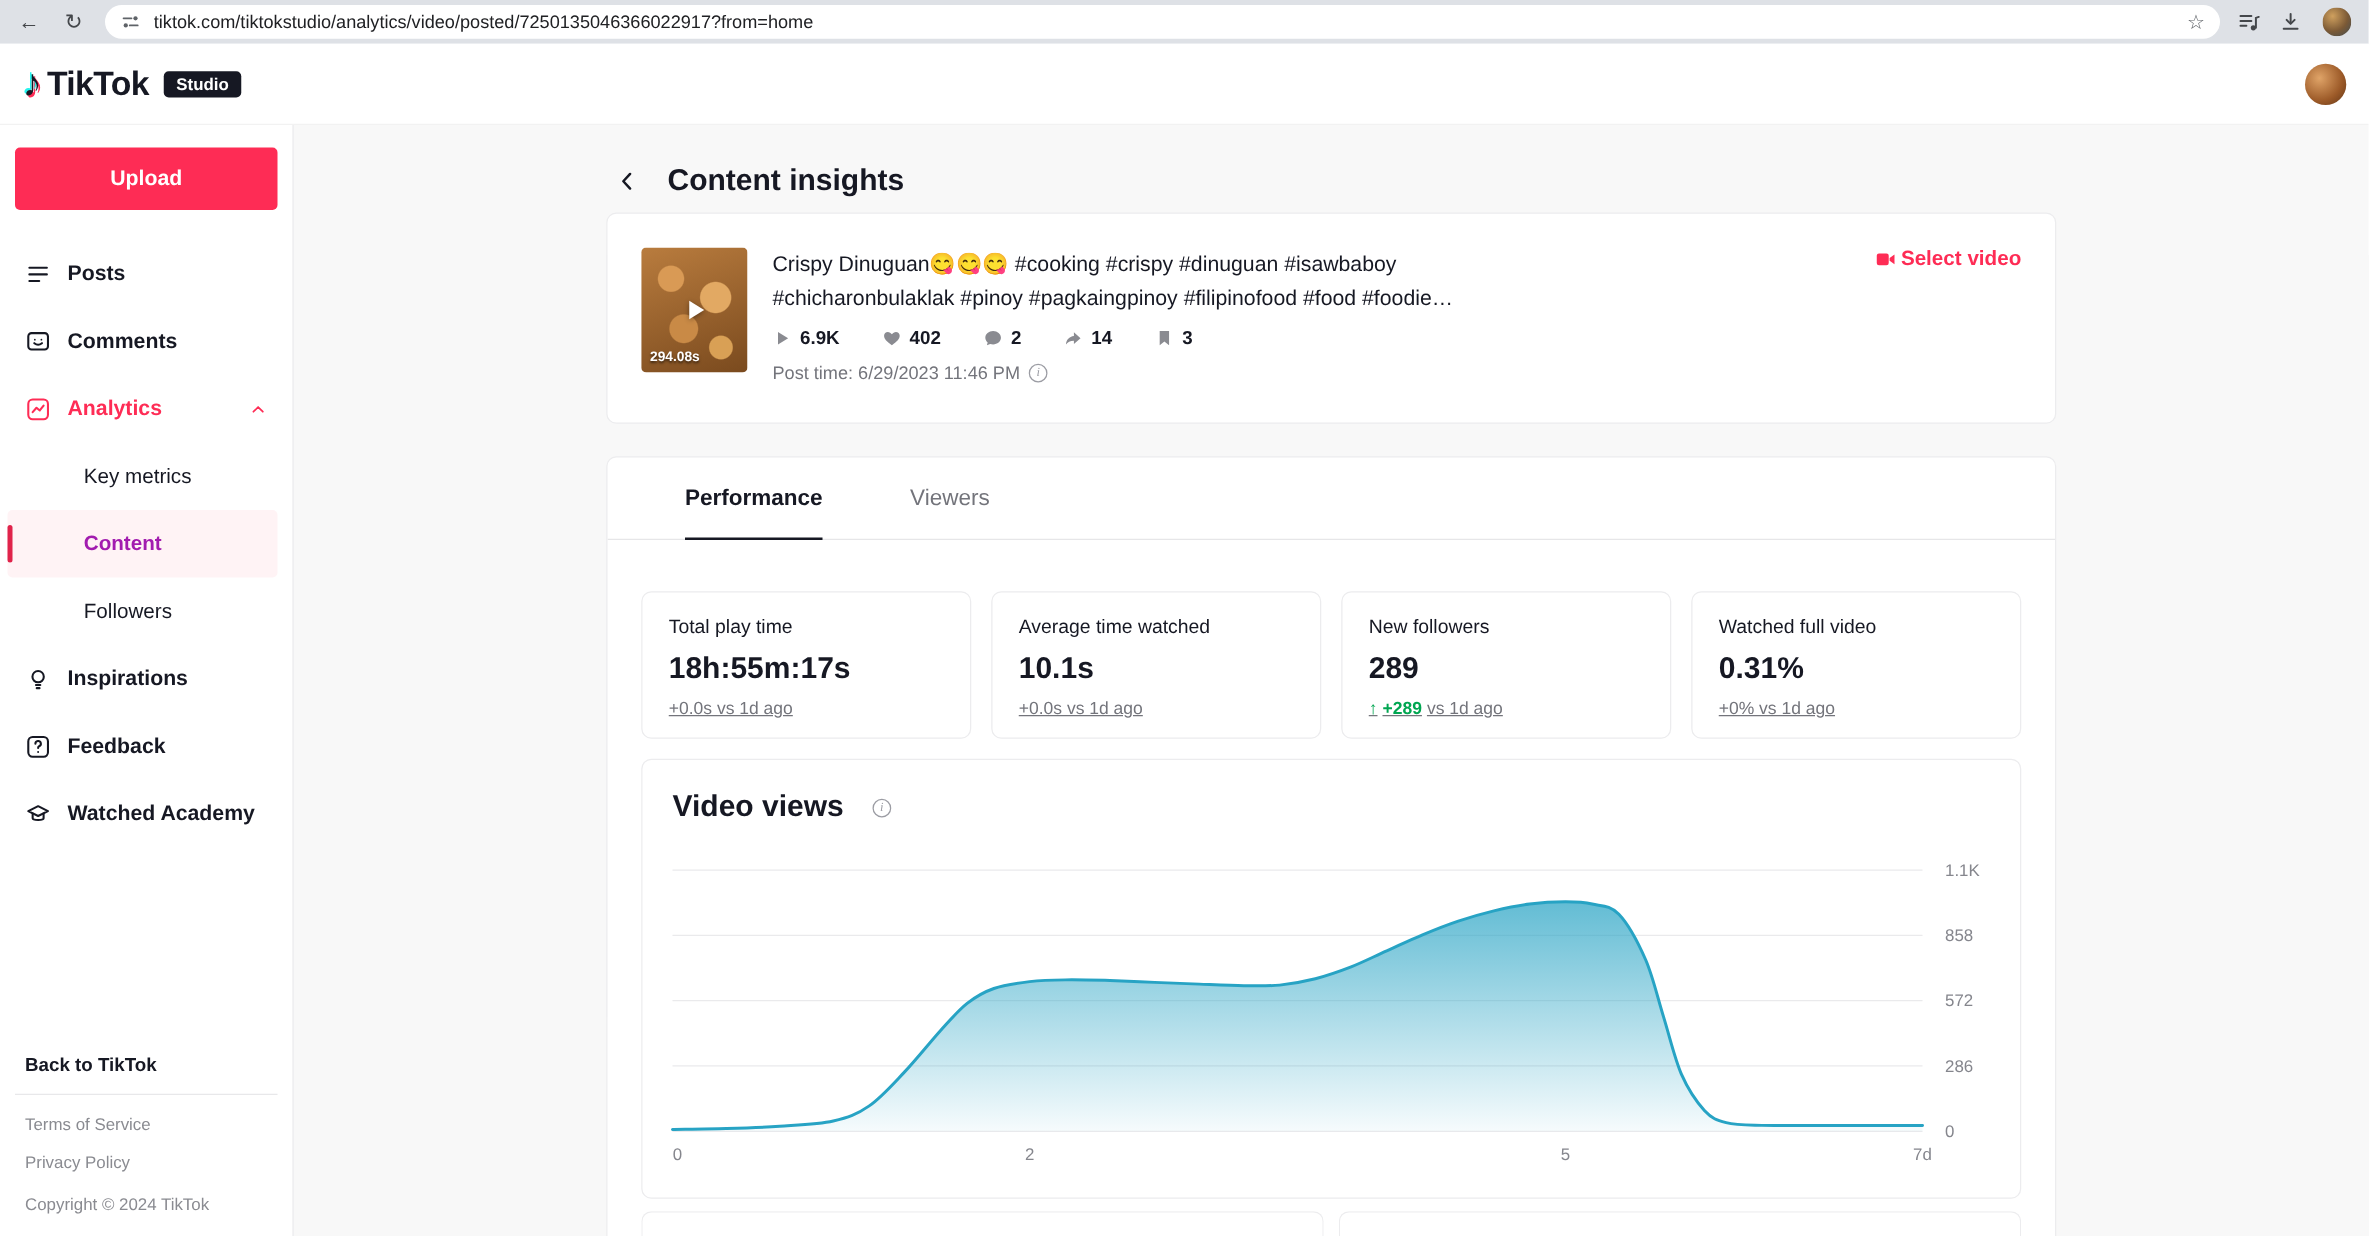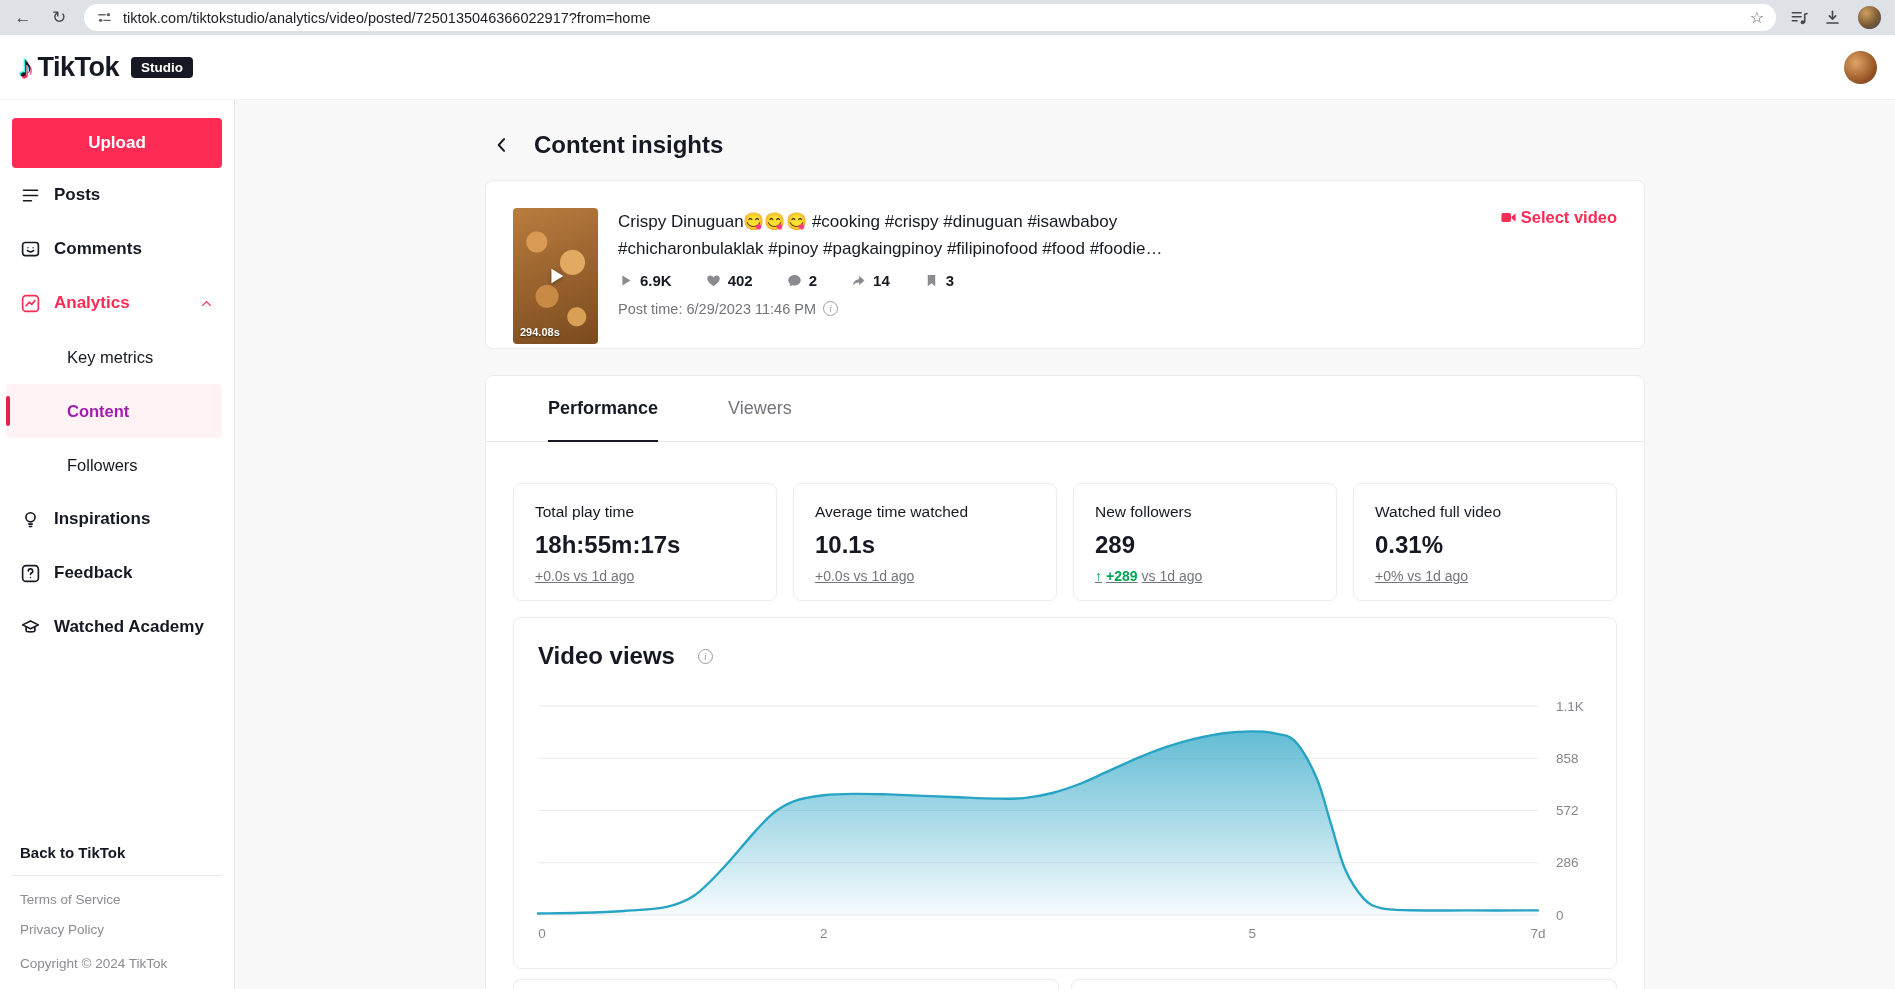--- a/index.html
+++ b/index.html
@@ -18,46 +18,46 @@
   
   .app-header { height: 65px; background: #fff; display: flex; align-items: center; padding: 0 18px; border-bottom: 1px solid rgba(0,0,0,0.05); }
   .logo-note { font-size: 31px; font-weight: bold; color: #161823; text-shadow: -1.5px -1.5px 0 #25f4ee, 1.5px 1.5px 0 #fe2c55; margin-right: 4px; }
   .logo-word { font-size: 27px; font-weight: bold; letter-spacing: -0.5px; color: #161823; }
   .studio-badge { background: #161823; color: #fff; font-size: 13.5px; font-weight: bold; padding: 3px 10px; border-radius: 4px; margin-left: 12px; }
   .header-avatar { margin-left: auto; width: 33px; height: 33px; border-radius: 50%; background: radial-gradient(circle at 35% 35%, #e0a468, #9c5a28 60%, #5f3416); cursor: pointer; }
 
   
   .layout { display: flex; height: 889px; }
   .sidebar { width: 235px; background: #fff; border-right: 1px solid #e8e8ea; padding: 18px 12px 18px; display: flex; flex-direction: column; flex-shrink: 0; }
-  .upload-btn { height: 50px; width: 100%; background: #fe2c55; border: none; border-radius: 4px; color: #fff; font-size: 17px; font-weight: bold; font-family: inherit; cursor: pointer; }
+  .upload-btn { height: 50px; width: 100%; background: #fe2c55; border: none; border-radius: 4px; color: #fff; font-size: 17px; font-weight: bold; font-family: inherit; cursor: pointer; margin-bottom: 24px; }
   .nav-item { height: 54px; display: flex; align-items: center; gap: 13px; padding: 0 8px; border-radius: 4px; font-size: 17px; font-weight: 600; color: #161823; cursor: pointer; position: relative; }
   .nav-item svg { flex-shrink: 0; }
   .nav-item.red { color: #fe2c55; }
   .nav-sub { height: 54px; display: flex; align-items: center; padding-left: 55px; font-size: 16.5px; color: #161823; cursor: pointer; border-radius: 4px; position: relative; }
   .nav-sub.active { color: #a21caf; font-weight: 700; background: rgba(254,44,85,0.06); margin-left: -6px; padding-left: 61px; }
   .nav-sub.active::before { content: ""; position: absolute; left: 0; top: 22%; height: 56%; width: 4px; border-radius: 2px; background: #e0234a; }
   .chev-up { margin-left: auto; }
   .sidebar-footer { margin-top: auto; }
   .back-tiktok { font-size: 15px; font-weight: bold; color: #161823; padding: 6px 8px 14px; cursor: pointer; }
   .side-divider { height: 1px; background: #e8e8ea; margin: 0 0 16px; }
   .foot-link { font-size: 13.5px; color: #8a8b91; padding: 0 8px; margin-bottom: 15px; cursor: pointer; }
   .copyright { font-size: 13.5px; color: #8a8b91; padding: 4px 8px 0; }
 
   
   .main { flex: 1; background: #f8f8f8; overflow: hidden; padding-top: 28px; }
   .content-col { width: 1160px; margin: 0 auto; }
-  .page-header { display: flex; align-items: center; gap: 22px; height: 34px; margin-bottom: 18px; padding-left: 7px; }
+  .page-header { display: flex; align-items: center; gap: 22px; height: 34px; margin-bottom: 8px; padding-left: 7px; }
   .back-btn { cursor: pointer; display: flex; align-items: center; }
   .page-title { font-size: 24px; font-weight: bold; }
 
   .card { background: #fff; border: 1px solid #ececee; border-radius: 8px; }
 
   
   .video-card { display: flex; gap: 20px; padding: 27px; position: relative; height: 169px; }
-  .thumb { width: 85px; height: 136px; border-radius: 4px; flex-shrink: 0; position: relative; cursor: pointer;
+  .thumb { width: 85px; height: 100px; border-radius: 4px; flex-shrink: 0; position: relative; cursor: pointer;
     background: radial-gradient(circle at 28% 25%, #d99a55 0 10px, rgba(0,0,0,0) 11px),
                 radial-gradient(circle at 70% 40%, #e2a963 0 12px, rgba(0,0,0,0) 13px),
                 radial-gradient(circle at 40% 65%, #c98a46 0 11px, rgba(0,0,0,0) 12px),
                 radial-gradient(circle at 75% 80%, #d9a055 0 9px, rgba(0,0,0,0) 10px),
                 linear-gradient(160deg, #b97c3e, #7a4a1e); }
   .thumb-play { position: absolute; left: 50%; top: 50%; transform: translate(-50%,-50%); filter: drop-shadow(0 1px 2px rgba(0,0,0,0.4)); }
   .thumb-duration { position: absolute; left: 7px; bottom: 6px; color: #fff; font-size: 11px; font-weight: 600; text-shadow: 0 1px 2px rgba(0,0,0,0.6); }
   .video-info { flex: 1; min-width: 0; }
   .video-title { font-size: 17px; font-weight: 500; line-height: 27px; max-width: 645px; color: #161823; }
   .stats-row { display: flex; align-items: center; gap: 34px; margin-top: 10px; }

